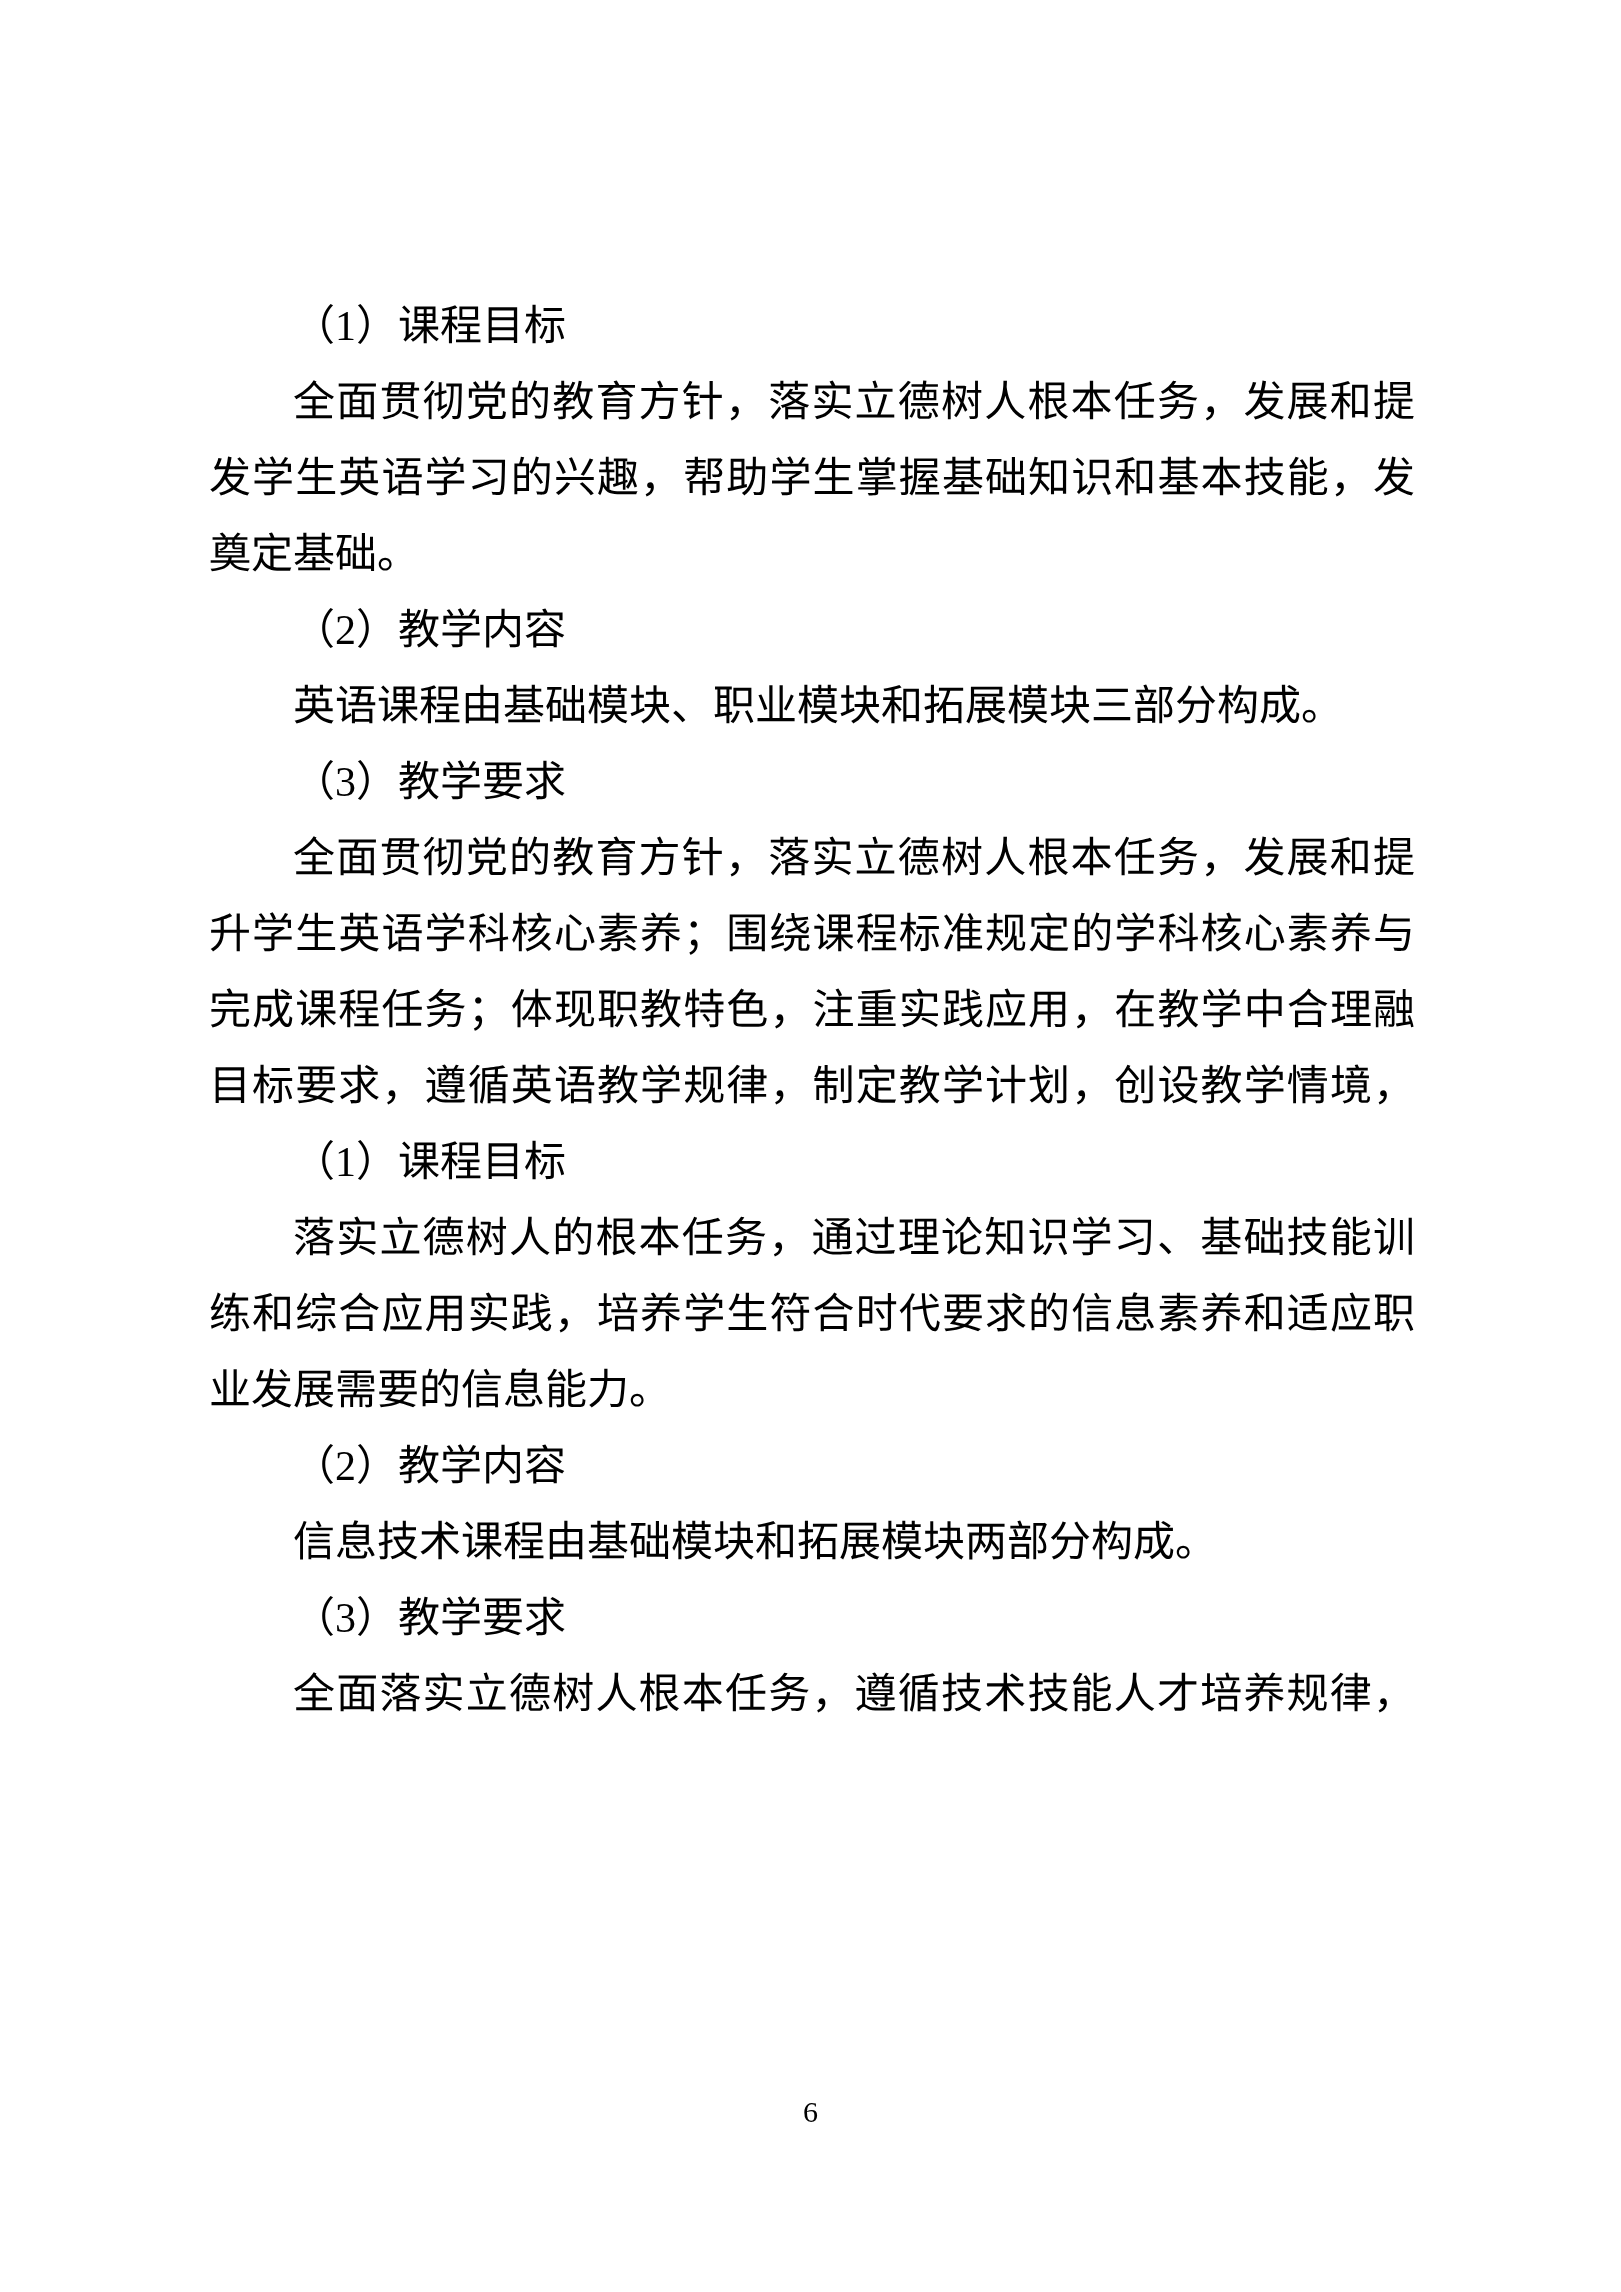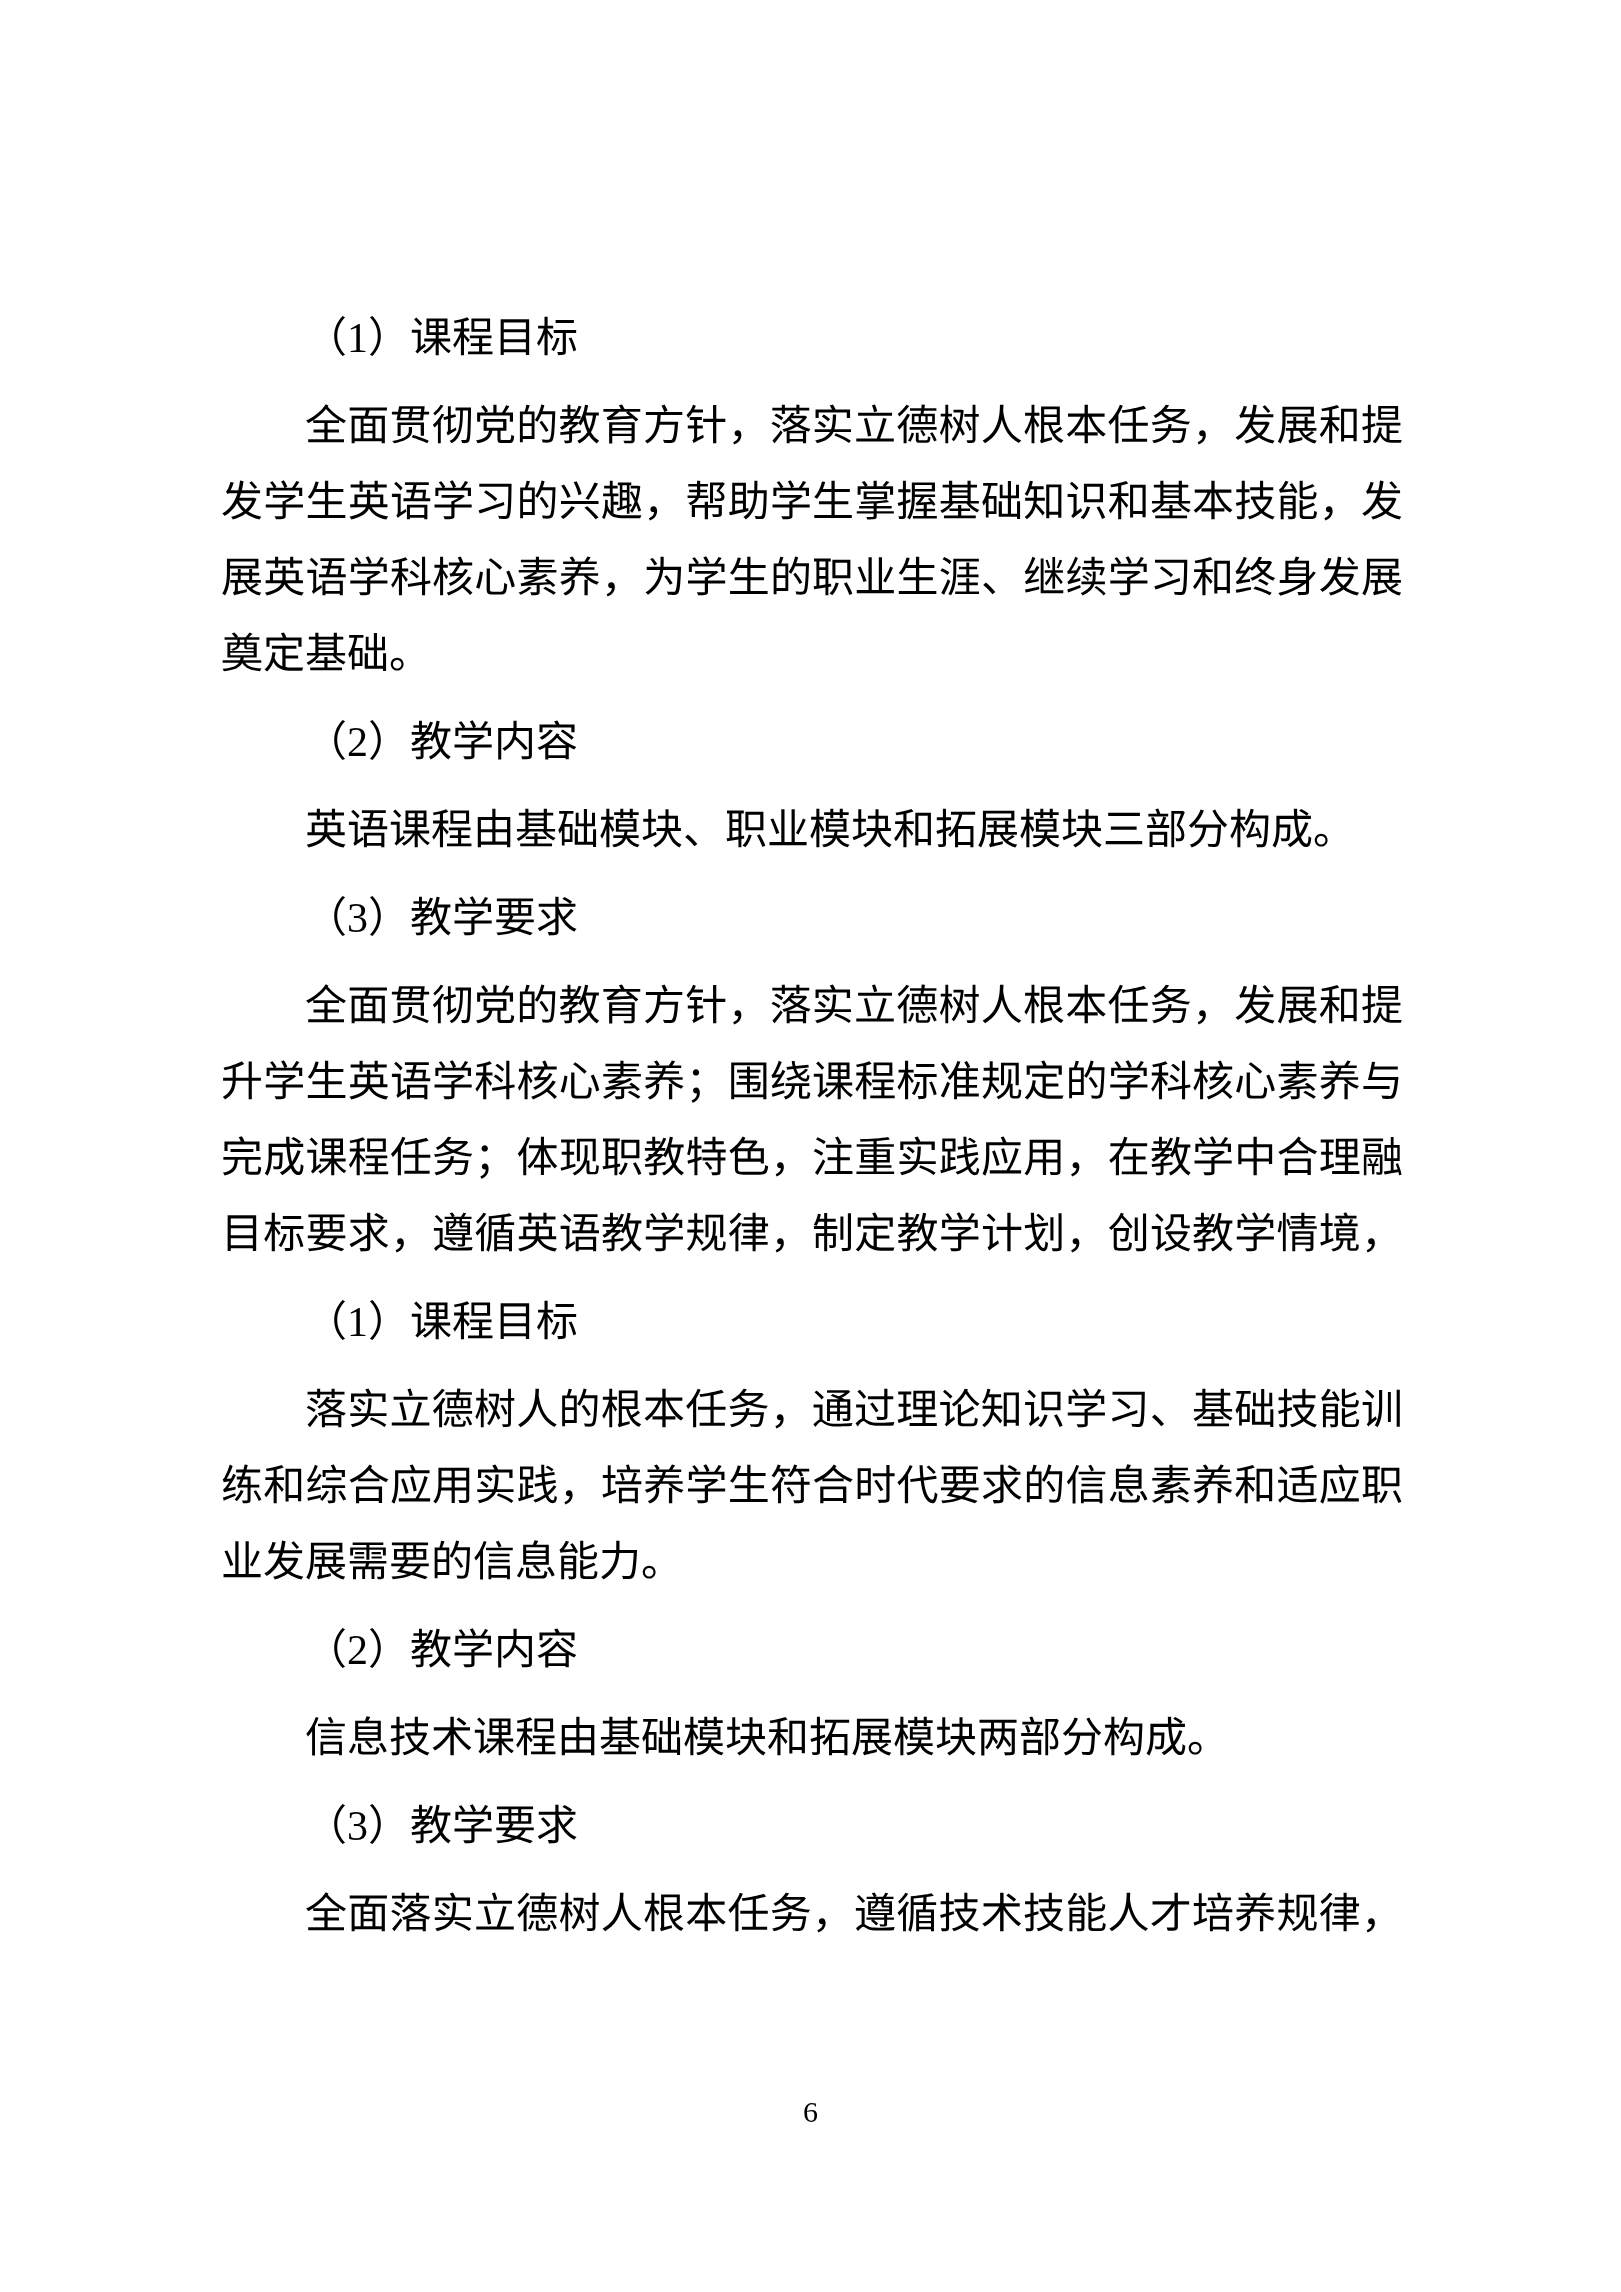--- a/index.html
+++ b/index.html
@@ -18,21 +18,21 @@
   }
   .doc-content {
     position: absolute;
     left: 209px;
     top: 288px;
     width: 1206px;
     font-size: 42px;
     line-height: 76px;
     letter-spacing: 0;
   }
-  .block { margin: 12px; padding: 0; }
+  .block { margin: 0; padding: 0; }
   .block.bold { font-weight: bold; }
   .line {
     text-align: justify;
     text-align-last: justify;
     text-justify: inter-character;
   }
   .line.first { text-indent: 2em; }
   .line.last { text-align-last: left; }
   .line.last.stretch { text-align-last: justify; }
   .page-number {
@@ -50,21 +50,20 @@
 <body>
 
 <div class="page">
   <div class="doc-content">
       <div class="block">
         <div class="line first last">（1）课程目标</div>
       </div>
       <div class="block">
         <div class="line first">全面贯彻党的教育方针，落实立德树人根本任务，发展和提</div>
         <div class="line">发学生英语学习的兴趣，帮助学生掌握基础知识和基本技能，发</div>
-        <div class="line">展英语学科核心素养，为学生的职业生涯、继续学习和终身发展</div>
         <div class="line last">奠定基础。</div>
       </div>
       <div class="block">
         <div class="line first last">（2）教学内容</div>
       </div>
       <div class="block">
         <div class="line first last">英语课程由基础模块、职业模块和拓展模块三部分构成。</div>
       </div>
       <div class="block">
         <div class="line first last">（3）教学要求</div>

